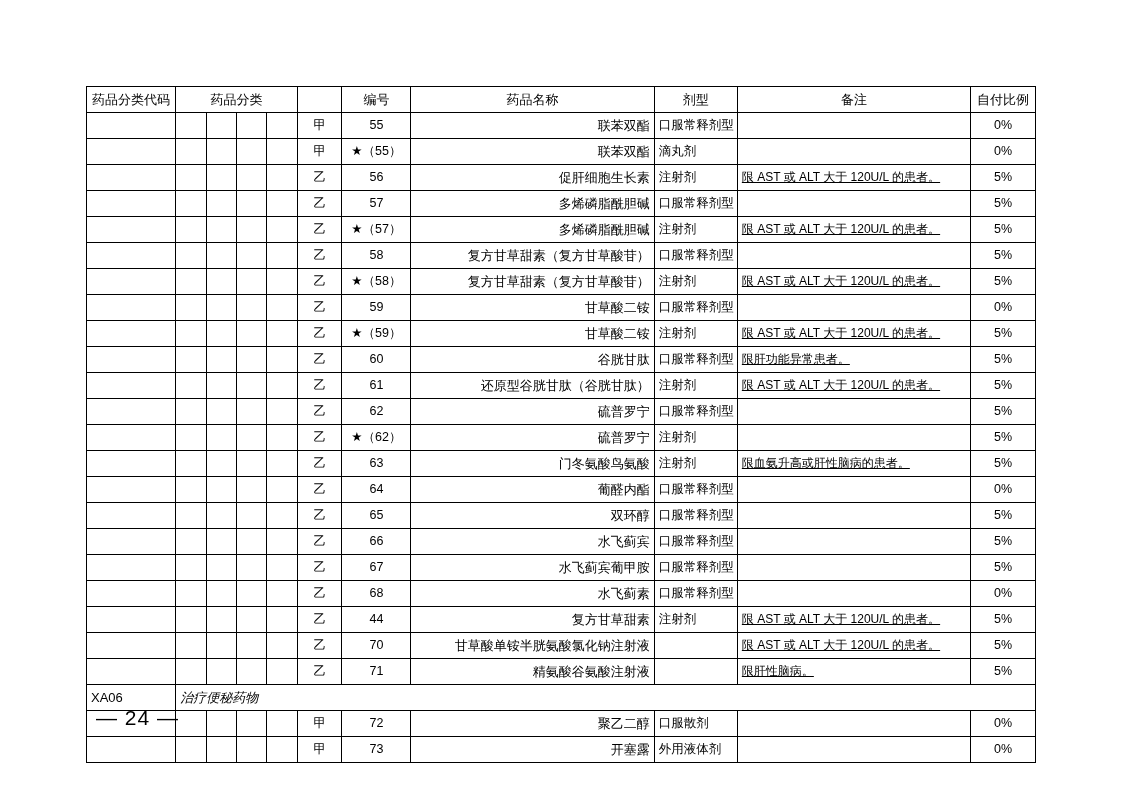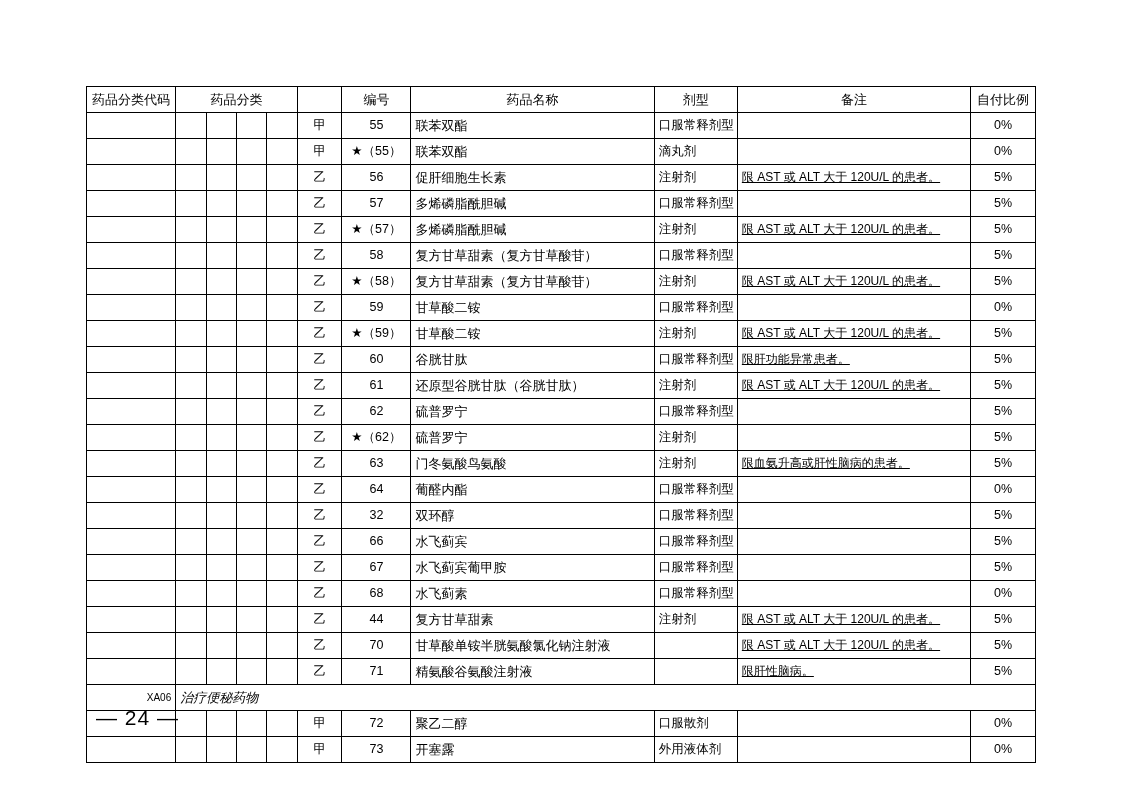--- a/index.html
+++ b/index.html
@@ -58,24 +58,24 @@
   .c-cls4      { width: 30px; }
   .c-level     { width: 44px; text-align: center; }
   .c-num       { width: 68px; text-align: center; }
   .c-name      { width: 240px; }
   .c-form      { width: 82px; }
   .c-remark    { width: 230px; }
   .c-ratio     { width: 64px; text-align: center; }
 
   .cell-center { text-align: center; }
   .remark-cell { font-size: 12px; padding-left: 5px; text-decoration: underline; }
-  .name-cell   { font-size: 13px; padding-left: 6px; }
+  .name-cell   { font-size: 13px; padding-left: 6px; text-align: right; }
   .form-cell   { font-size: 12.5px; padding-left: 5px; }
 
-  .cat-code-cell { padding-left: 4px; font-size: 10px; text-align: right; }
+  .cat-code-cell { padding-left: 4px; font-size: 13px; }
   .cat-name-cell { padding-left: 8px; font-size: 13px; font-style: italic; }
 
   .page-number {
     position: absolute;
     left: 96px;
     top: 706px;
     font-size: 21px;
     letter-spacing: 1px;
   }
 </style>
@@ -307,21 +307,21 @@
             <td class="remark-cell"></td>
             <td class="cell-center">0%</td>
           </tr>
           <tr>
             <td></td>
             <td></td>
             <td></td>
             <td></td>
             <td></td>
             <td class="cell-center">乙</td>
-            <td class="cell-center">32</td>
+            <td class="cell-center">65</td>
             <td class="name-cell">双环醇</td>
             <td class="form-cell">口服常释剂型</td>
             <td class="remark-cell"></td>
             <td class="cell-center">5%</td>
           </tr>
           <tr>
             <td></td>
             <td></td>
             <td></td>
             <td></td>

